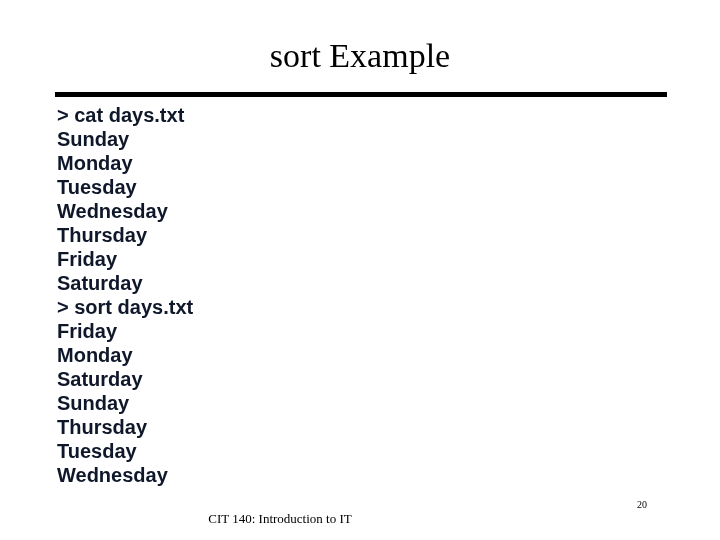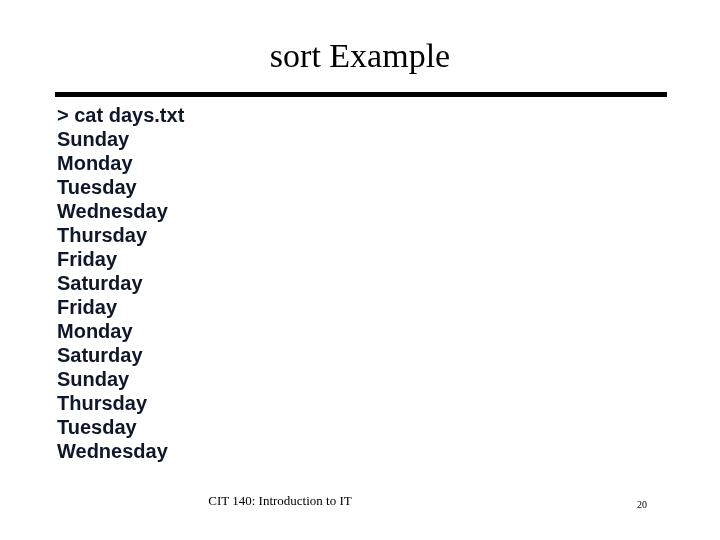--- a/index.html
+++ b/index.html
@@ -61,21 +61,21 @@
     line-height: 24px;
     color: #0f172a;
     white-space: pre;
     letter-spacing: 0px;
   }
 
   
   .footer-center {
     position: absolute;
     left: 140px;
-    top: 493px;
+    top: 511px;
     width: 280px;
     text-align: center;
     font-family: "Liberation Serif", "DejaVu Serif", serif;
     font-size: 13px;
     font-weight: 400;
     line-height: 16px;
     color: #000000;
     white-space: nowrap;
   }
   .footer-pagenum {
@@ -104,20 +104,21 @@
   <div class="body-block">
 
   <div class="body-line">&gt; cat days.txt</div>
       <div class="body-line">Sunday</div>
       <div class="body-line">Monday</div>
       <div class="body-line">Tuesday</div>
       <div class="body-line">Wednesday</div>
       <div class="body-line">Thursday</div>
       <div class="body-line">Friday</div>
       <div class="body-line">Saturday</div>
+      <div class="body-line">&gt; sort days.txt</div>
       <div class="body-line">Friday</div>
       <div class="body-line">Monday</div>
       <div class="body-line">Saturday</div>
       <div class="body-line">Sunday</div>
       <div class="body-line">Thursday</div>
       <div class="body-line">Tuesday</div>
       <div class="body-line">Wednesday</div>
     </div>
 
   <div class="footer-center">CIT 140: Introduction to IT</div>

